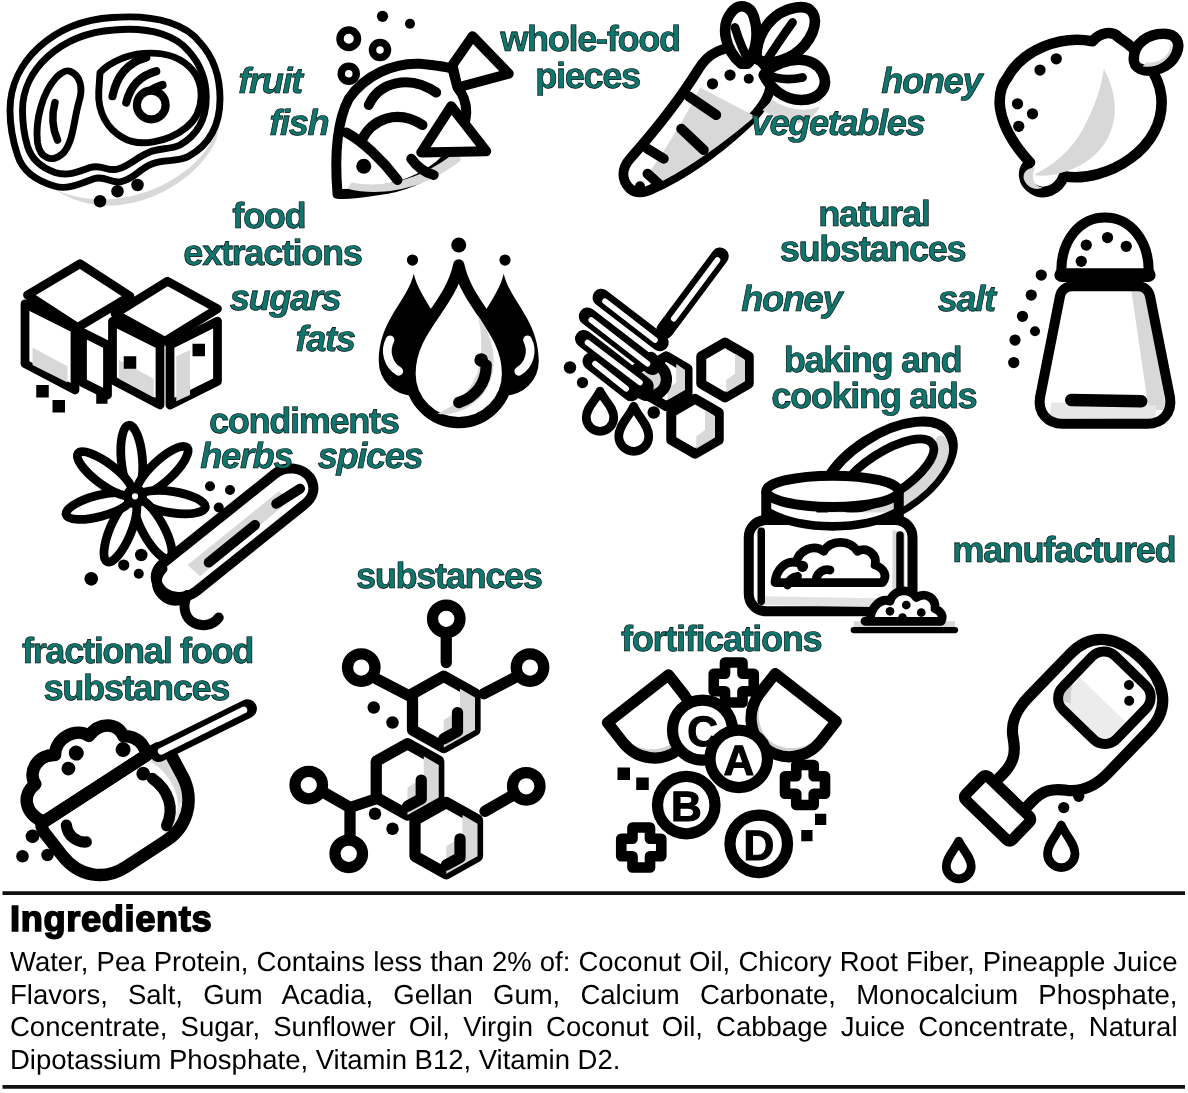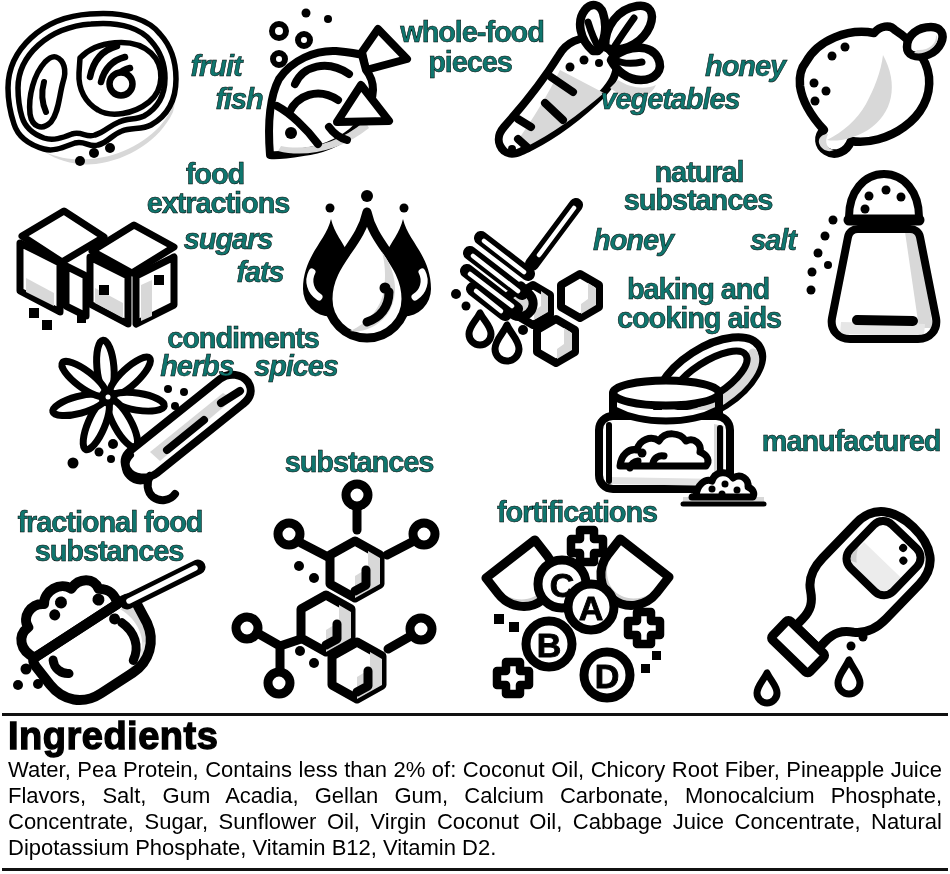--- a/index.html
+++ b/index.html
@@ -2,21 +2,21 @@
 <html><head>
 <meta charset="utf-8">
 <style>
 html,body{margin:0;padding:0;background:#fff}
 #page{position:relative;width:950px;height:874px;overflow:hidden;background:#fff;
 font-family:"Liberation Sans",sans-serif;color:#000}
 .lbl{position:absolute;font-weight:bold;font-size:29px;line-height:28.5px;letter-spacing:-1.1px;text-align:center;white-space:nowrap;transform:translate(-50%,-50%);color:#0f766e;-webkit-text-stroke:0.5px #000}
 .it{font-style:italic}
 #icons{position:absolute;left:0;top:0}
 #ing{position:absolute;left:8px;top:717px;width:934px}
-#ing h1{margin:0;font-size:38px;line-height:38px;font-weight:bold;letter-spacing:0.5px;-webkit-text-stroke:1.3px #000}
+#ing h1{margin:0;font-size:29px;line-height:38px;font-weight:bold;letter-spacing:0.5px;-webkit-text-stroke:1.3px #000}
 #ing p{margin:2px 0 0 0;font-size:22px;line-height:26px}
 .j{text-align:justify;text-align-last:justify}
 .rule{position:absolute;left:2px;width:946px;height:2.5px;background:#111}
 </style>
 </head>
 <body>
 <div id="page">
 <svg id="icons" width="950" height="874" viewBox="0 0 950 874" fill="none" stroke="#000" stroke-width="8" stroke-linecap="round" stroke-linejoin="round">
 
 <g id="steak">

